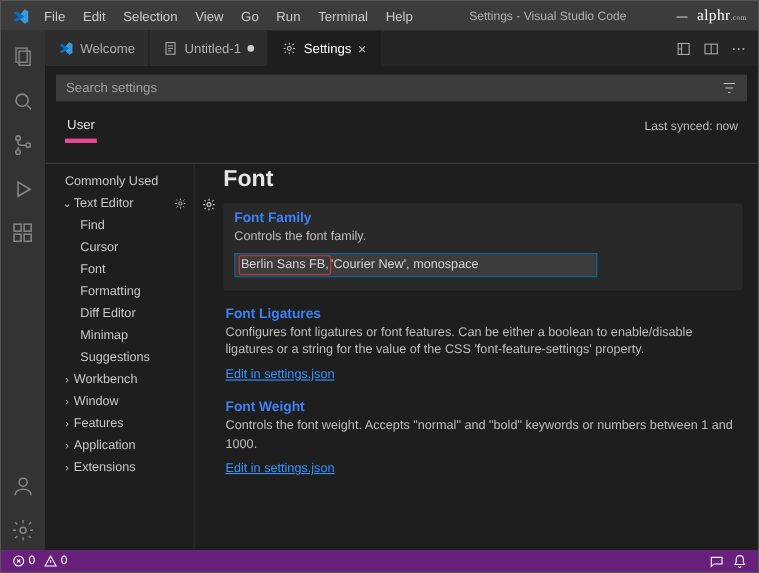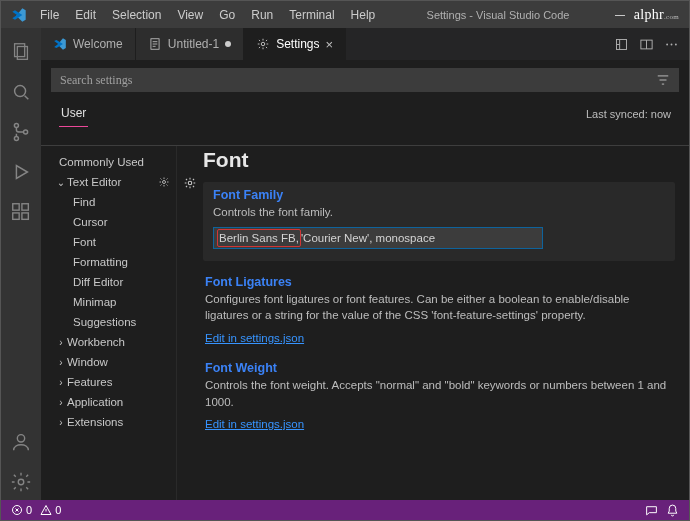--- a/index.html
+++ b/index.html
@@ -17,24 +17,24 @@
 .activitybar .ai { width: 40px; height: 36px; display: flex; align-items: center; justify-content: center; color: #858585; cursor: pointer; }
 .activitybar .spacer { flex: 1; }
 .content { flex: 1; display: flex; flex-direction: column; background: #1e1e1e; }
 .tabs { height: 32px; background: #252526; display: flex; align-items: stretch; text-align: center; }
 .tab { display: flex; align-items: center; gap: 6px; padding: 0 12px; background: #2d2d2d; border-right: 1px solid #1e1e1e; font-size: 12px; color: #b0b0b0; cursor: pointer; }
 .tab.active { background: #1e1e1e; color: #fff; }
 .tab .dot { width: 6px; height: 6px; border-radius: 50%; background: #cccccc; display: inline-block; }
 .tab .close { font-size: 13px; color: #c0c0c0; }
 .tab-icons-right { margin-left: auto; display: flex; align-items: center; gap: 10px; padding: 0 10px; color: #b0b0b0; }
 .settings-body { flex: 1; display: flex; flex-direction: column; overflow: hidden; }
-.search-row { padding: 8px 10px 4px 10px; font-family: Liberation Serif, serif; }
+.search-row { padding: 8px 10px 4px 10px; }
 .search-box { background: #3c3c3c; border: 1px solid #3c3c3c; height: 24px; display: flex; align-items: center; padding: 0 8px; color: #a0a0a0; font-size: 12px; justify-content: space-between; }
 .scope-row { display: flex; align-items: center; justify-content: space-between; padding: 4px 18px 0 18px; font-size: 12px; }
-.scope-tab { padding: 6px 2px; color: #e0e0e0; border-bottom: 1px solid #ec4899; }
+.scope-tab { padding: 6px 2px; color: #e0e0e0; border-bottom: 4px solid #ec4899; }
 .last-synced { color: #bdbdbd; font-size: 11px; }
 .split { flex: 1; display: flex; overflow: hidden; border-top: 1px solid #3e3e3e; margin-top: 18px; }
 .toc { width: 136px; background: #1e1e1e; padding: 6px 0; font-size: 11.5px; color: #c8c8c8; overflow: hidden; border-right: 1px solid #2a2a2a; }
 .toc .row { display: flex; align-items: center; height: 20px; padding-right: 6px; cursor: pointer; white-space: nowrap; }
 .toc .row .chev { width: 12px; display: inline-flex; justify-content: center; color: #c0c0c0; font-size: 10px; }
 .toc .l0 { padding-left: 18px; }
 .toc .l1 { padding-left: 14px; }
 .toc .l2 { padding-left: 32px; }
 .editor { flex: 1; overflow: hidden; display: flex; }
 .gutter { width: 26px; display: flex; justify-content: center; padding-top: 30px; }

